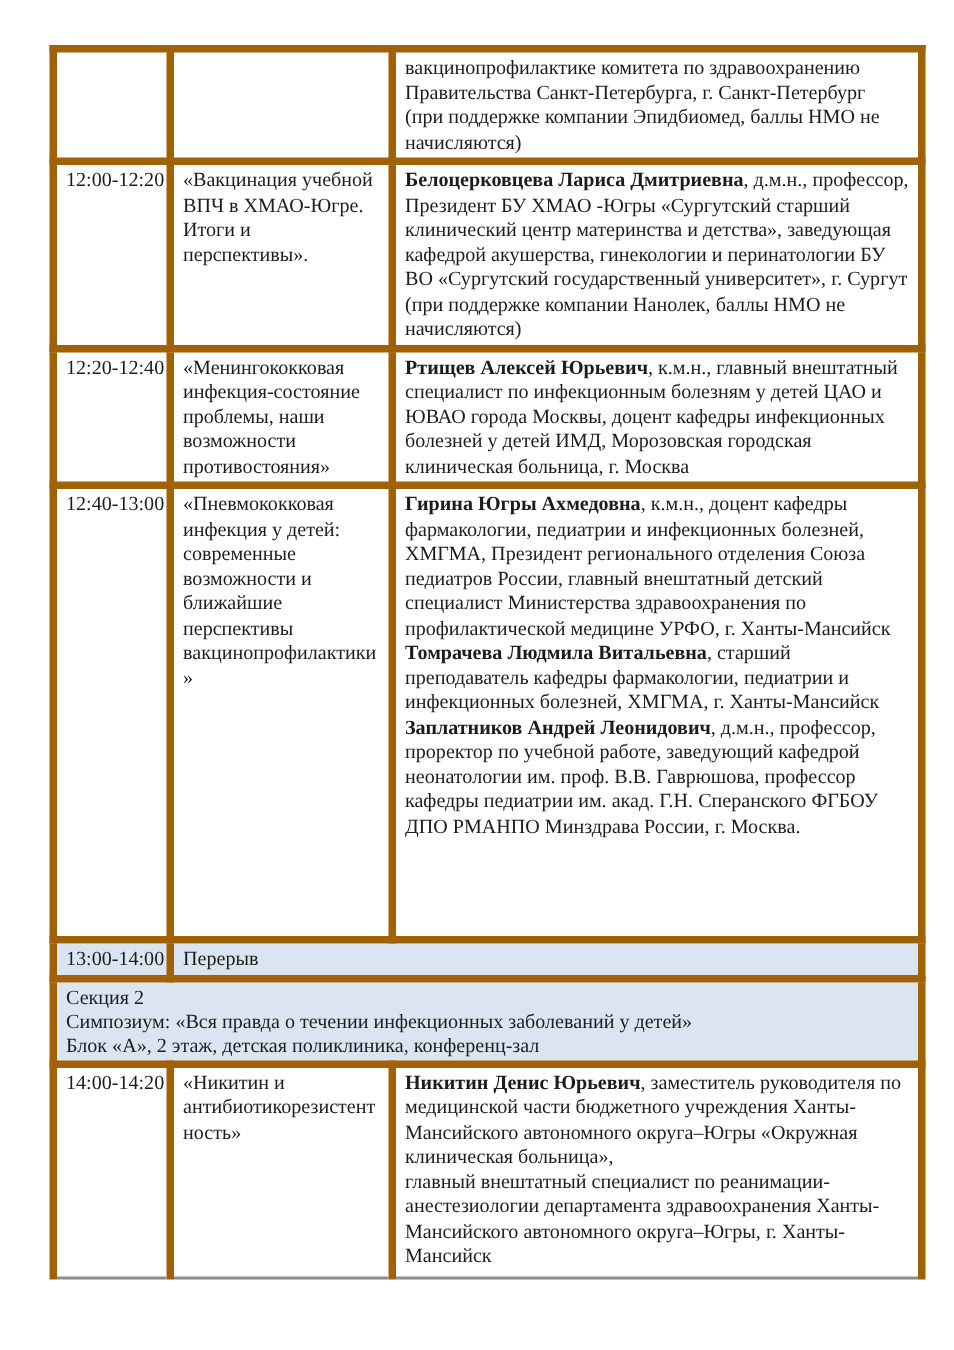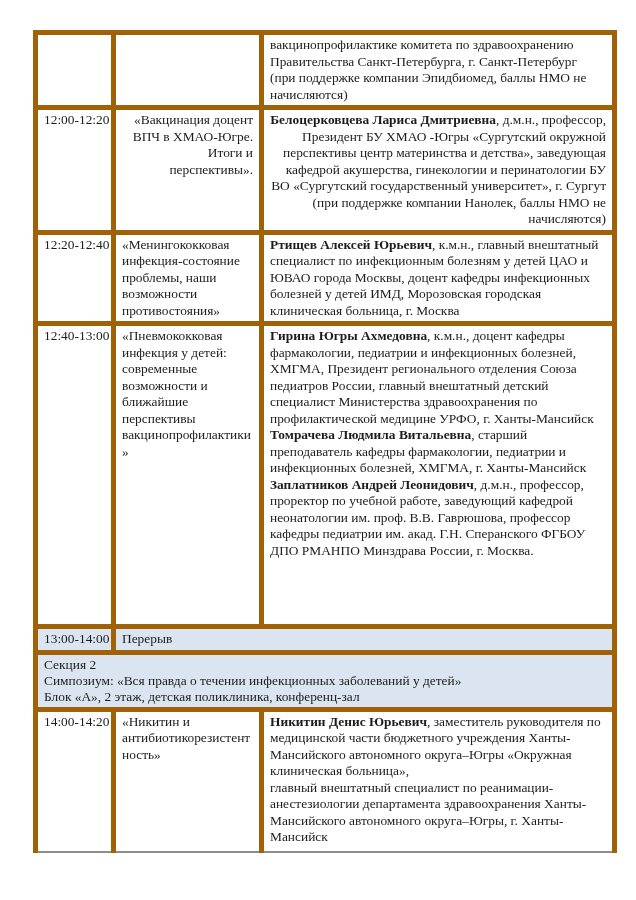--- a/index.html
+++ b/index.html
@@ -80,25 +80,25 @@
     <tbody>
         <tr style="height:74px;">
       <td class="c-time"></td>
       <td class="c-topic"></td>
       <td class="c-det">
         <p><span>вакцинопрофилактике комитета по здравоохранению Правительства Санкт-Петербурга, г. Санкт-Петербург</span></p>
         <p><span>(при поддержке компании Эпидбиомед, баллы НМО не начисляются)</span></p>
       </td>
     </tr>
 
-    <tr style="height:124px;text-align:right;">
+    <tr style="height:124px;">
       <td class="c-time">12:00-12:20</td>
-      <td class="c-topic">«Вакцинация доцент ВПЧ в ХМАО-Югре. Итоги и перспективы».</td>
+      <td class="c-topic">«Вакцинация учебной ВПЧ в ХМАО-Югре. Итоги и перспективы».</td>
       <td class="c-det">
-        <p><span class="b">Белоцерковцева Лариса Дмитриевна</span><span>, д.м.н., профессор, Президент БУ ХМАО -Югры «Сургутский окружной перспективы центр материнства и детства», заведующая кафедрой акушерства, гинекологии и перинатологии БУ ВО «Сургутский государственный университет», г. Сургут</span></p>
+        <p><span class="b">Белоцерковцева Лариса Дмитриевна</span><span>, д.м.н., профессор, Президент БУ ХМАО -Югры «Сургутский старший клинический центр материнства и детства», заведующая кафедрой акушерства, гинекологии и перинатологии БУ ВО «Сургутский государственный университет», г. Сургут</span></p>
         <p><span>(при поддержке компании Нанолек, баллы НМО не начисляются)</span></p>
       </td>
     </tr>
 
     <tr style="height:88px;">
       <td class="c-time">12:20-12:40</td>
       <td class="c-topic">«Менингококковая инфекция-состояние проблемы, наши возможности противостояния»</td>
       <td class="c-det">
         <p><span class="b">Ртищев Алексей Юрьевич</span><span>, к.м.н., главный внештатный специалист по инфекционным болезням у детей ЦАО и ЮВАО города Москвы, доцент кафедры инфекционных болезней у детей ИМД, Морозовская городская клиническая больница, г. Москва</span></p>
       </td>

